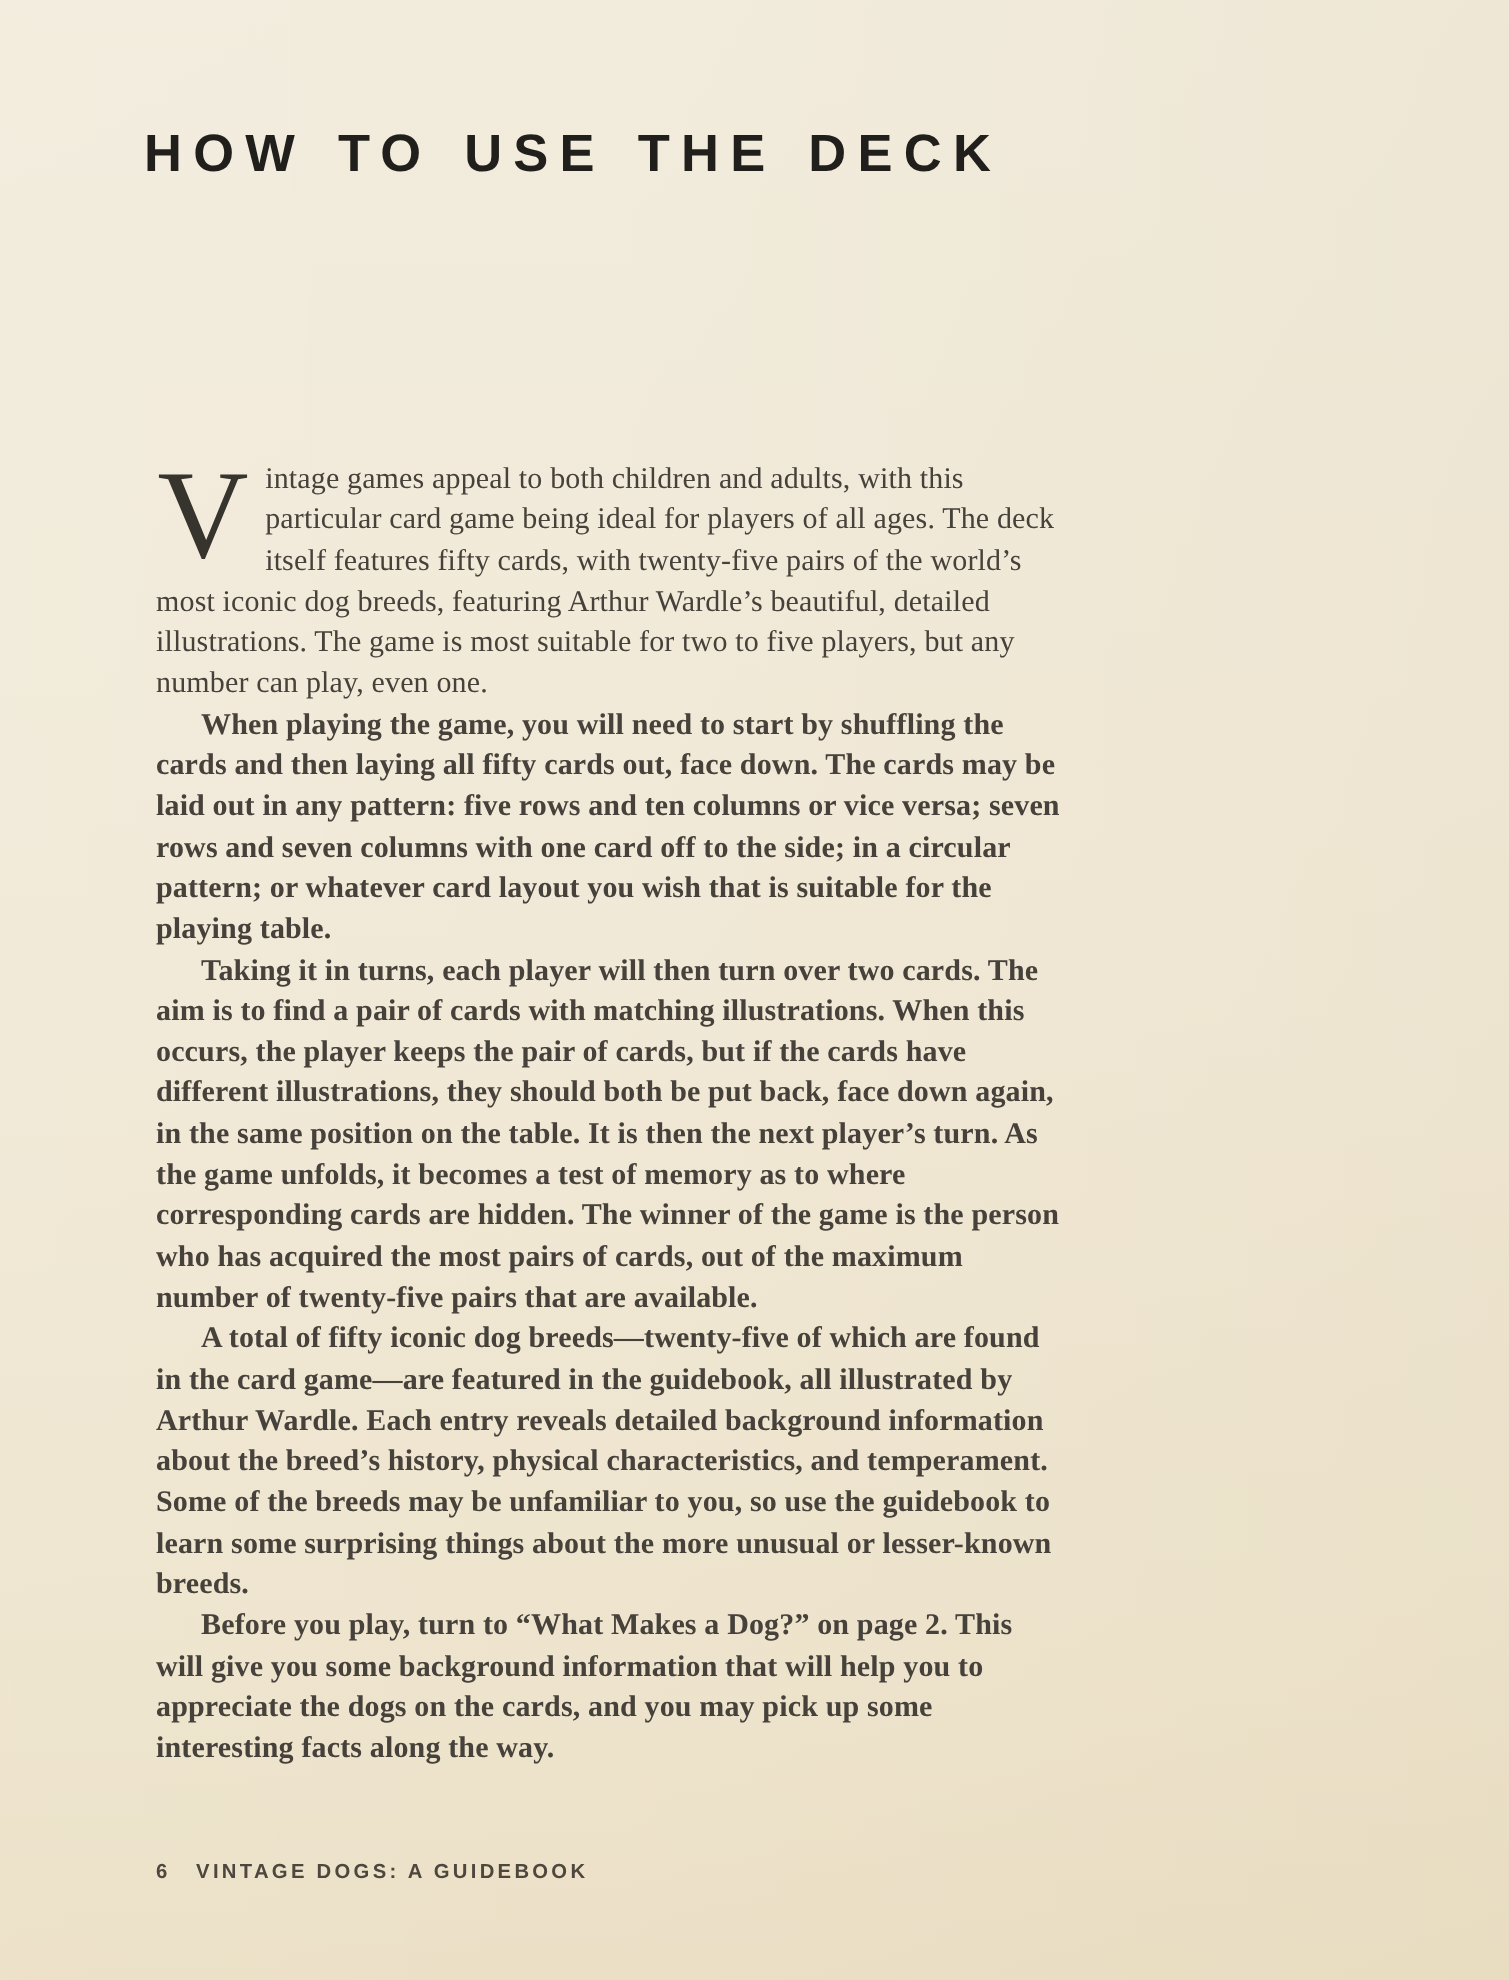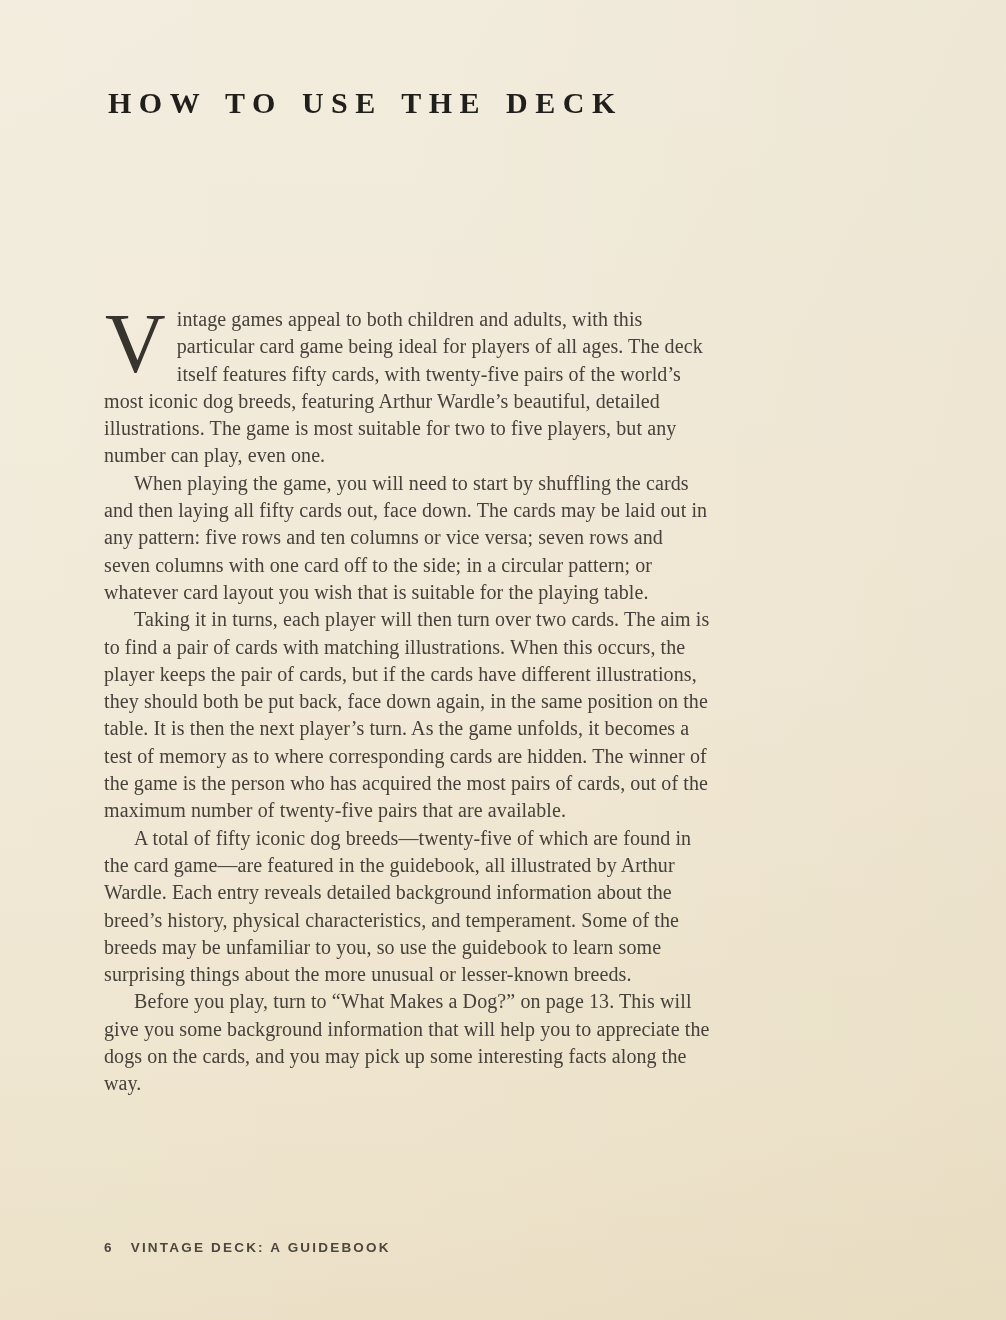--- a/index.html
+++ b/index.html
@@ -12,46 +12,46 @@
     width: 1006px;
     height: 1320px;
     overflow: hidden;
     background:
       linear-gradient(90deg, rgba(255,255,255,0.05) 0%, rgba(0,0,0,0) 40%, rgba(189,168,120,0.07) 100%),
       linear-gradient(180deg, #f2ecdd 0%, #f1e9d7 50%, #eee4cd 85%, #ebe0c6 100%);
     font-family: "Liberation Serif", serif;
   }
   .chapter-title {
     position: absolute;
-    left: 108px;
+    left: 96px;
     top: 78px;
     margin: 0;
     width: 840px;
-    font-family: Liberation Serif, serif;
+    font-family: Liberation Sans, sans-serif;
     font-weight: bold;
-    font-size: 30px;
+    font-size: 35px;
     line-height: 49px;
     letter-spacing: 7.5px;
     word-spacing: 4px;
     color: #211f1b;
   }
   .chapter-title span { display: block; }
   .body-text {
     position: absolute;
     left: 104px;
     top: 306px;
     width: 606px;
     font-size: 20px;
     line-height: 27.3px;
     letter-spacing: 0.1px;
     color: #46413a;
     text-align: left;
   }
   .body-text p { margin: 0; }
-  .body-text p.indent { text-indent: 30px; }
+  .body-text p.indent { text-indent: 30px; font-weight: bold; }
   .dropcap {
     float: left;
     font-size: 84px;
     line-height: 68px;
     height: 76px;
     margin: 4px 11px 0 1px;
     color: #37342e;
   }
   .page-footer {
     position: absolute;
@@ -76,21 +76,21 @@
     <span>HOW TO USE THE DECK</span>
   </h1>
 
   <div class="body-text">
     <p class="lead">
       <span class="dropcap">V</span><span>intage games appeal to both children and adults, with this particular card game being ideal for players of all ages. The deck itself features fifty cards, with twenty-five pairs of the world’s most iconic dog breeds, featuring Arthur Wardle’s beautiful, detailed illustrations. The game is most suitable for two to five players, but any number can play, even one.</span>
     </p>
     <p class="indent">When playing the game, you will need to start by shuffling the cards and then laying all fifty cards out, face down. The cards may be laid out in any pattern: five rows and ten columns or vice versa; seven rows and seven columns with one card off to the side; in a circular pattern; or whatever card layout you wish that is suitable for the playing table.</p>
     <p class="indent">Taking it in turns, each player will then turn over two cards. The aim is to find a pair of cards with matching illustrations. When this occurs, the player keeps the pair of cards, but if the cards have different illustrations, they should both be put back, face down again, in the same position on the table. It is then the next player’s turn. As the game unfolds, it becomes a test of memory as to where corresponding cards are hidden. The winner of the game is the person who has acquired the most pairs of cards, out of the maximum number of twenty-five pairs that are available.</p>
     <p class="indent">A total of fifty iconic dog breeds—twenty-five of which are found in the card game—are featured in the guidebook, all illustrated by Arthur Wardle. Each entry reveals detailed background information about the breed’s history, physical characteristics, and temperament. Some of the breeds may be unfamiliar to you, so use the guidebook to learn some surprising things about the more unusual or lesser-known breeds.</p>
-    <p class="indent">Before you play, turn to “What Makes a Dog?” on page 13. This will give you some background information that will help you to appreciate the dogs on the cards, and you may pick up some interesting facts along the way.</p>
+    <p class="indent">Before you play, turn to “What Makes a Dog?” on page 2. This will give you some background information that will help you to appreciate the dogs on the cards, and you may pick up some interesting facts along the way.</p>
   </div>
 
   <div class="page-footer">
     <span>6</span>
-    <span>VINTAGE DECK: A GUIDEBOOK</span>
+    <span>VINTAGE DOGS: A GUIDEBOOK</span>
   </div>
 
 </div>
 
 </body></html>

